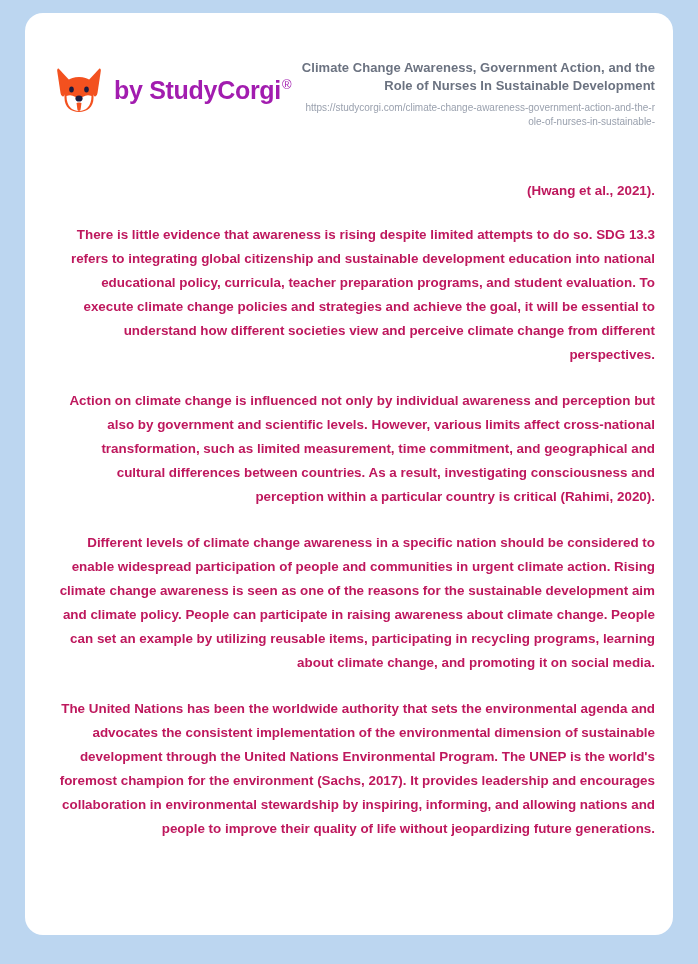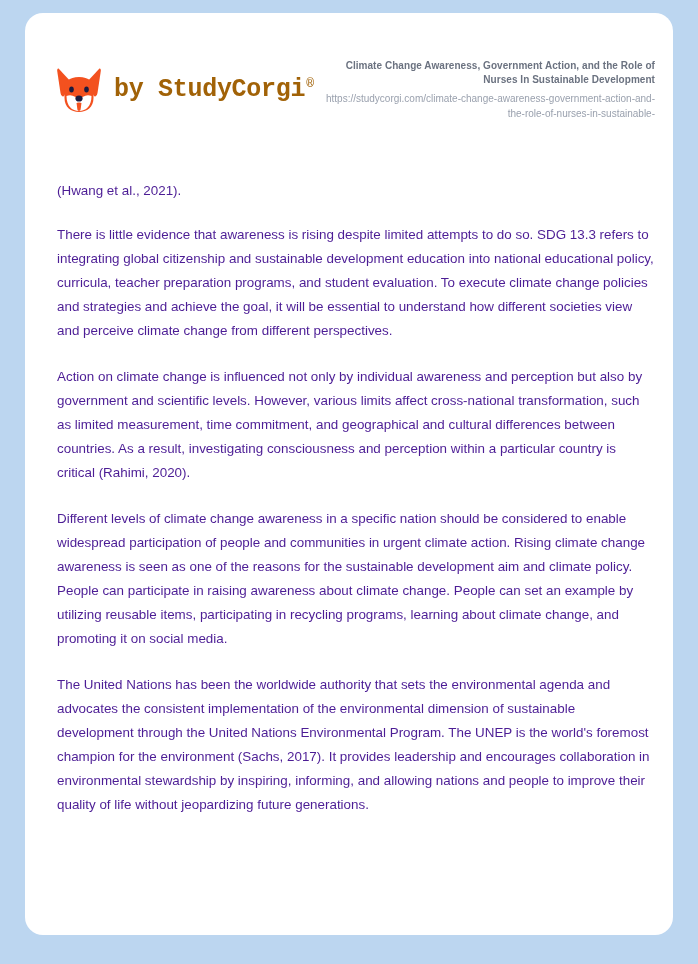--- a/index.html
+++ b/index.html
@@ -45,42 +45,41 @@
   }
   .brand-logo {
     width: 48px;
     height: 50px;
     flex: 0 0 auto;
     display: block;
   }
   .brand-word {
     font-size: 25px;
     font-weight: bold;
-    color: #a16207;
+    color: #a21caf;
     letter-spacing: -0.3px;
     margin-left: 11px;
     white-space: nowrap;
     line-height: 1;
-    font-family: Liberation Mono, monospace;
   }
   .brand-reg {
     font-size: 13px;
     vertical-align: super;
     font-weight: normal;
     margin-left: 1px;
   }
 
   .header-meta {
     flex: 1 1 auto;
     text-align: right;
     padding-left: 10px;
     padding-top: 2px;
   }
   .header-title {
-    font-size: 10px;
+    font-size: 13px;
     font-weight: bold;
     color: #6b7280;
     line-height: 1.42;
     letter-spacing: 0.05px;
     margin: 0;
   }
   .header-url {
     font-size: 10px;
     color: #9aa1ae;
     line-height: 1.45;
@@ -91,23 +90,24 @@
   
   .doc-body {
     position: absolute;
     left: 32px;
     top: 166px;
     width: 598px;
   }
   .doc-body p {
     font-size: 13.4px;
     line-height: 24px;
-    color: #4c1d95;
+    color: #be185d;
     margin: 0 0 22px 0;
-    text-align: left;
+    text-align: right;
+    font-weight: bold;
   }
   .doc-body p.tight-first {
     margin-bottom: 20px;
   }
   .section-heading {
     font-size: 18.5px;
     font-weight: bold;
     color: #312e4f;
     margin: 30px 0 12px 0;
     line-height: 1.3;

